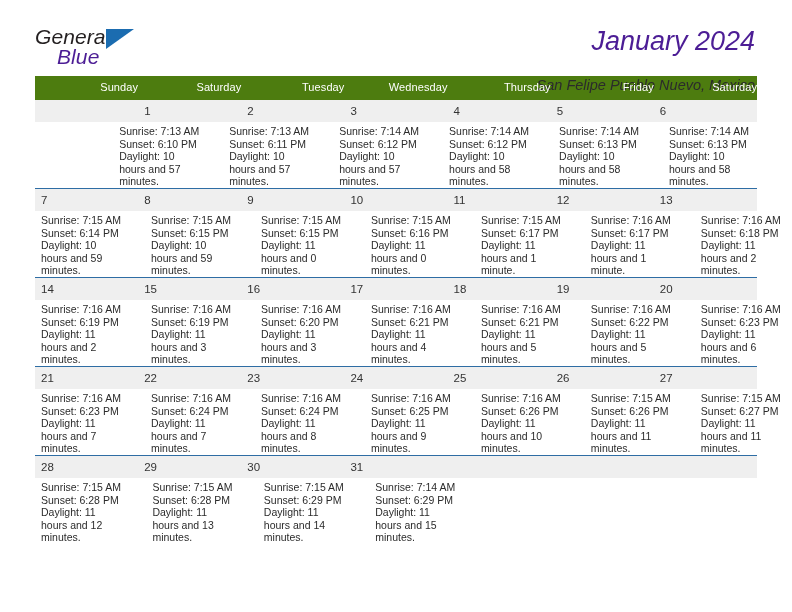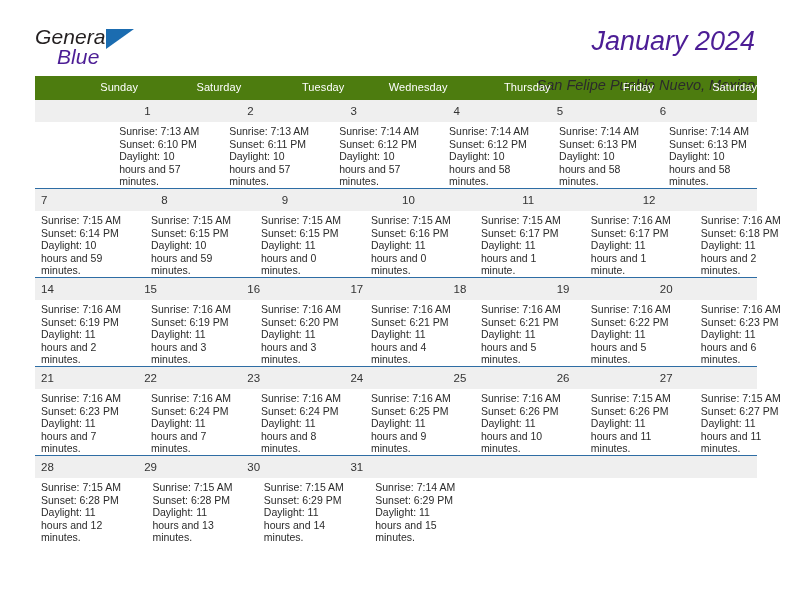--- a/index.html
+++ b/index.html
@@ -219,20 +219,21 @@
           </div>
         </div>
         <div class="week">
           <div class="week-dates">
             <div class="date-cell">7</div>
             <div class="date-cell">8</div>
             <div class="date-cell">9</div>
             <div class="date-cell">10</div>
             <div class="date-cell">11</div>
             <div class="date-cell">12</div>
+            <div class="date-cell">13</div>
           </div>
           <div class="week-body">
             <div class="detail-cell">
               <div class="line">Sunrise: 7:15 AM</div>
               <div class="line">Sunset: 6:14 PM</div>
               <div class="daylight">Daylight: 10 hours and 59 minutes.</div>
             </div>
             <div class="detail-cell">
               <div class="line">Sunrise: 7:15 AM</div>
               <div class="line">Sunset: 6:15 PM</div>

